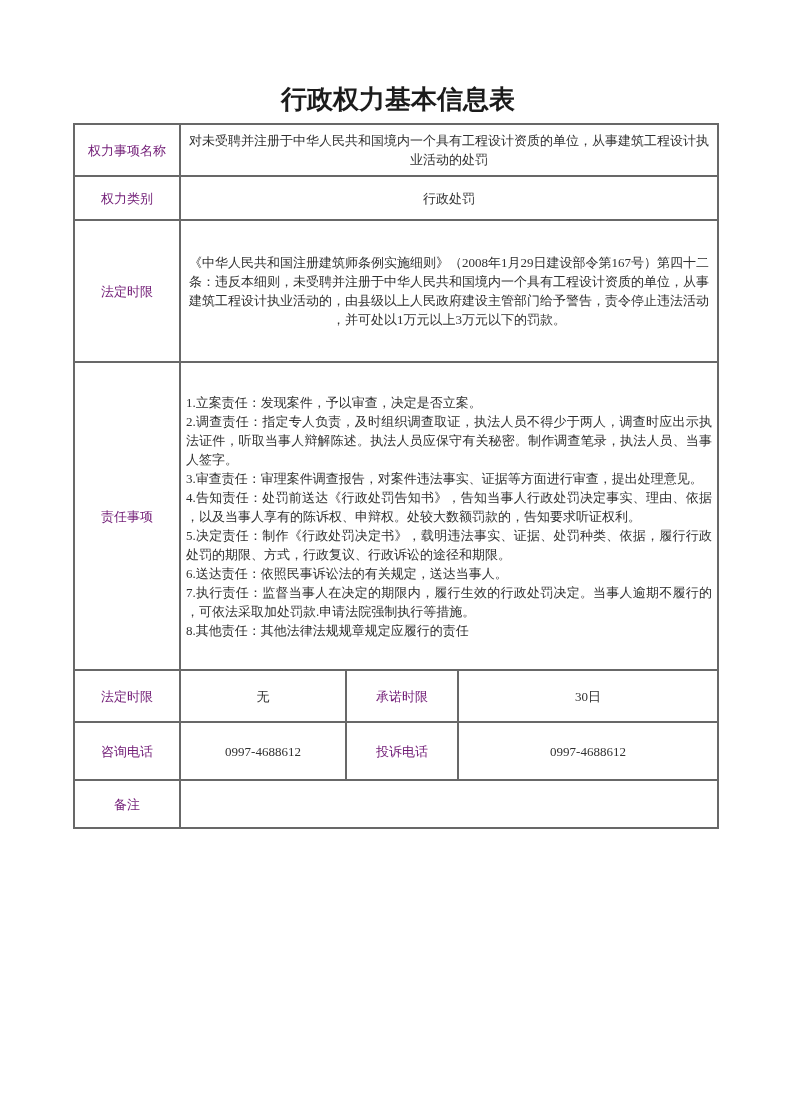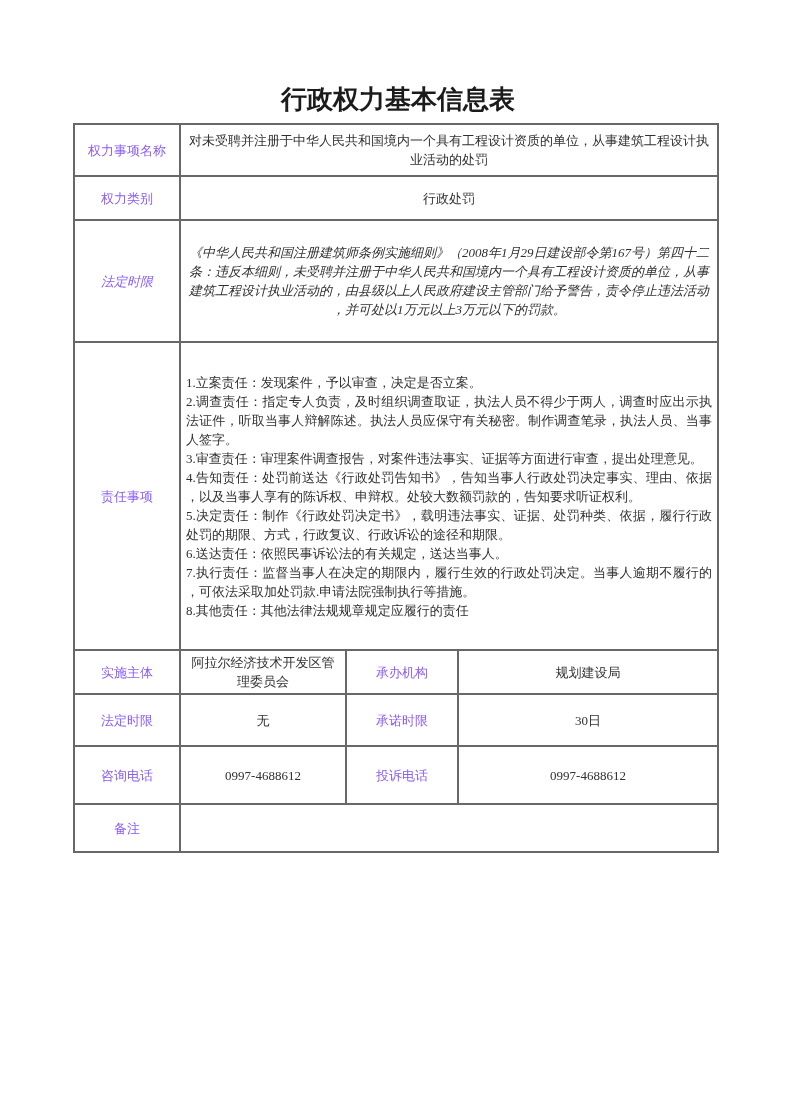--- a/index.html
+++ b/index.html
@@ -34,21 +34,21 @@
     font-size: 13px;
     line-height: 19px;
     vertical-align: middle;
     text-align: center;
     padding: 2px 5px;
     box-sizing: border-box;
     overflow: hidden;
   }
   td.cell-label {
     text-align: center;
-    color: #8b5cf6;
+    color: #701a75;
   }
   td.cell-left {
     text-align: justify;
     text-justify: inter-ideograph;
     word-break: break-all;
     line-break: anywhere;
     padding: 6px 9px;
   }
   td.cell-name-value {
     padding: 2px 18px;
@@ -59,21 +59,21 @@
   .duty-line {
     text-align: justify;
     text-justify: inter-ideograph;
     word-break: break-all;
     line-break: anywhere;
     font-family: Liberation Serif, serif;
   }
   
   .rh1  td { height: 52px; }
   .rh2  td { height: 44px; border-radius: 8px; }
-  .rh3  td { height: 122px; font-style: italic; }
+  .rh3  td { height: 142px; }
   .rh4  td { height: 308px; }
   .rh5  td { height: 42px; }
   .rh6  td { height: 50px; }
   .rh7  td { height: 46px; }
   .rh8  td { height: 52px; }
   .rh9  td { height: 58px; }
   .rh10 td { height: 48px; }
 </style>
 </head>
 <body>
@@ -113,26 +113,20 @@
         <div class="duty-line">2.调查责任：指定专人负责，及时组织调查取证，执法人员不得少于两人，调查时应出示执法证件，听取当事人辩解陈述。执法人员应保守有关秘密。制作调查笔录，执法人员、当事人签字。</div>
         <div class="duty-line">3.审查责任：审理案件调查报告，对案件违法事实、证据等方面进行审查，提出处理意见。</div>
         <div class="duty-line">4.告知责任：处罚前送达《行政处罚告知书》，告知当事人行政处罚决定事实、理由、依据，以及当事人享有的陈诉权、申辩权。处较大数额罚款的，告知要求听证权利。</div>
         <div class="duty-line">5.决定责任：制作《行政处罚决定书》，载明违法事实、证据、处罚种类、依据，履行行政处罚的期限、方式，行政复议、行政诉讼的途径和期限。</div>
         <div class="duty-line">6.送达责任：依照民事诉讼法的有关规定，送达当事人。</div>
         <div class="duty-line">7.执行责任：监督当事人在决定的期限内，履行生效的行政处罚决定。当事人逾期不履行的，可依法采取加处罚款.申请法院强制执行等措施。</div>
         <div class="duty-line">8.其他责任：其他法律法规规章规定应履行的责任</div>
       </td>
     </tr>
 
-    <tr class="rh5">
-      <td class="cell-label">实施主体</td>
-      <td>阿拉尔经济技术开发区管理委员会</td>
-      <td class="cell-label">承办机构</td>
-      <td>规划建设局</td>
-    </tr>
 
 
 
     <tr class="rh8">
       <td class="cell-label">法定时限</td>
       <td>无</td>
       <td class="cell-label">承诺时限</td>
       <td>30日</td>
     </tr>
 

